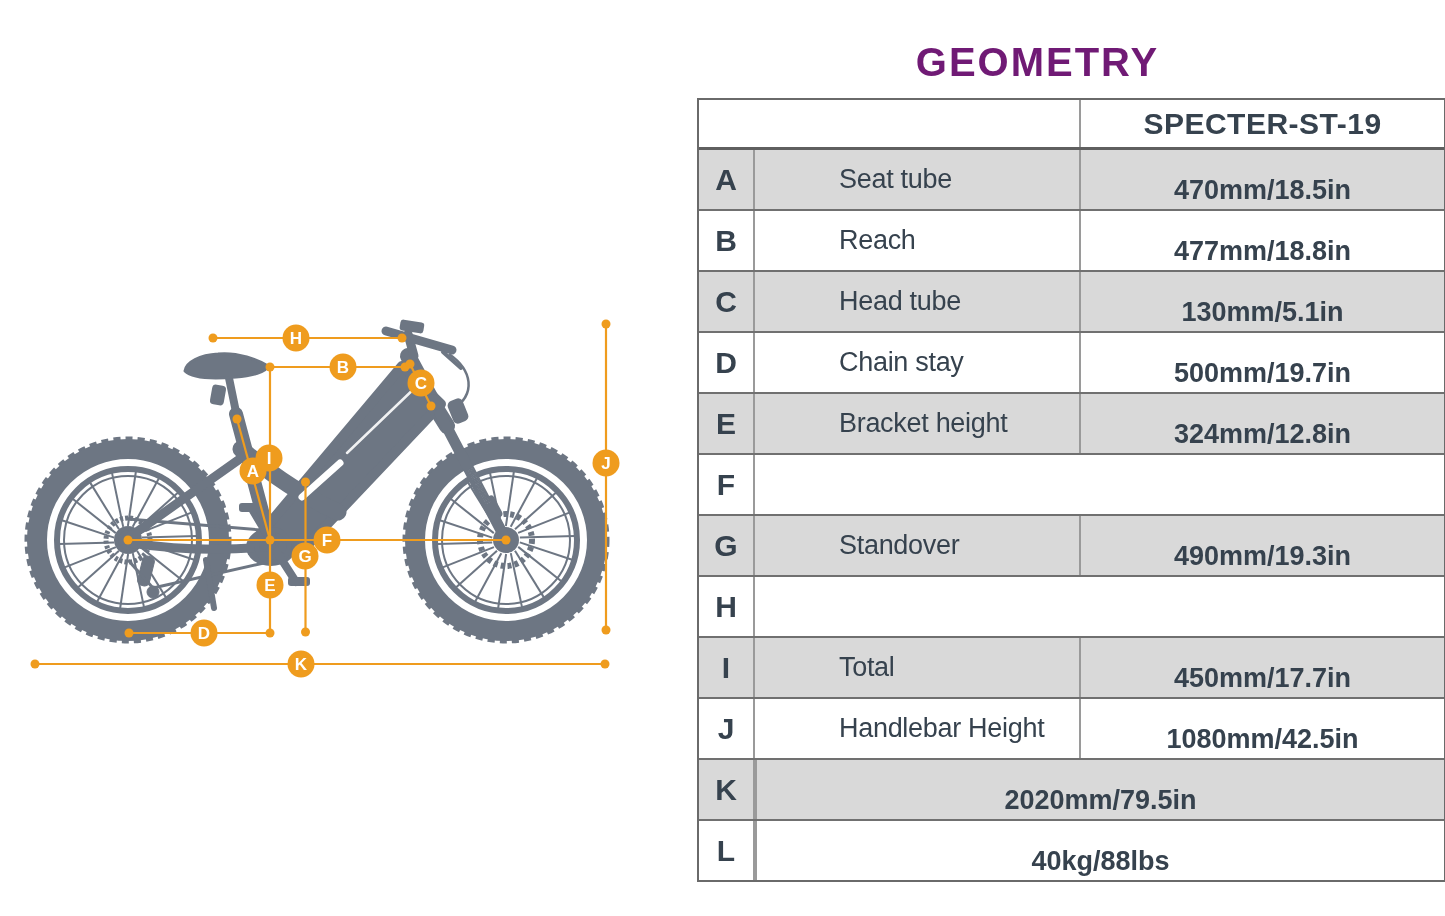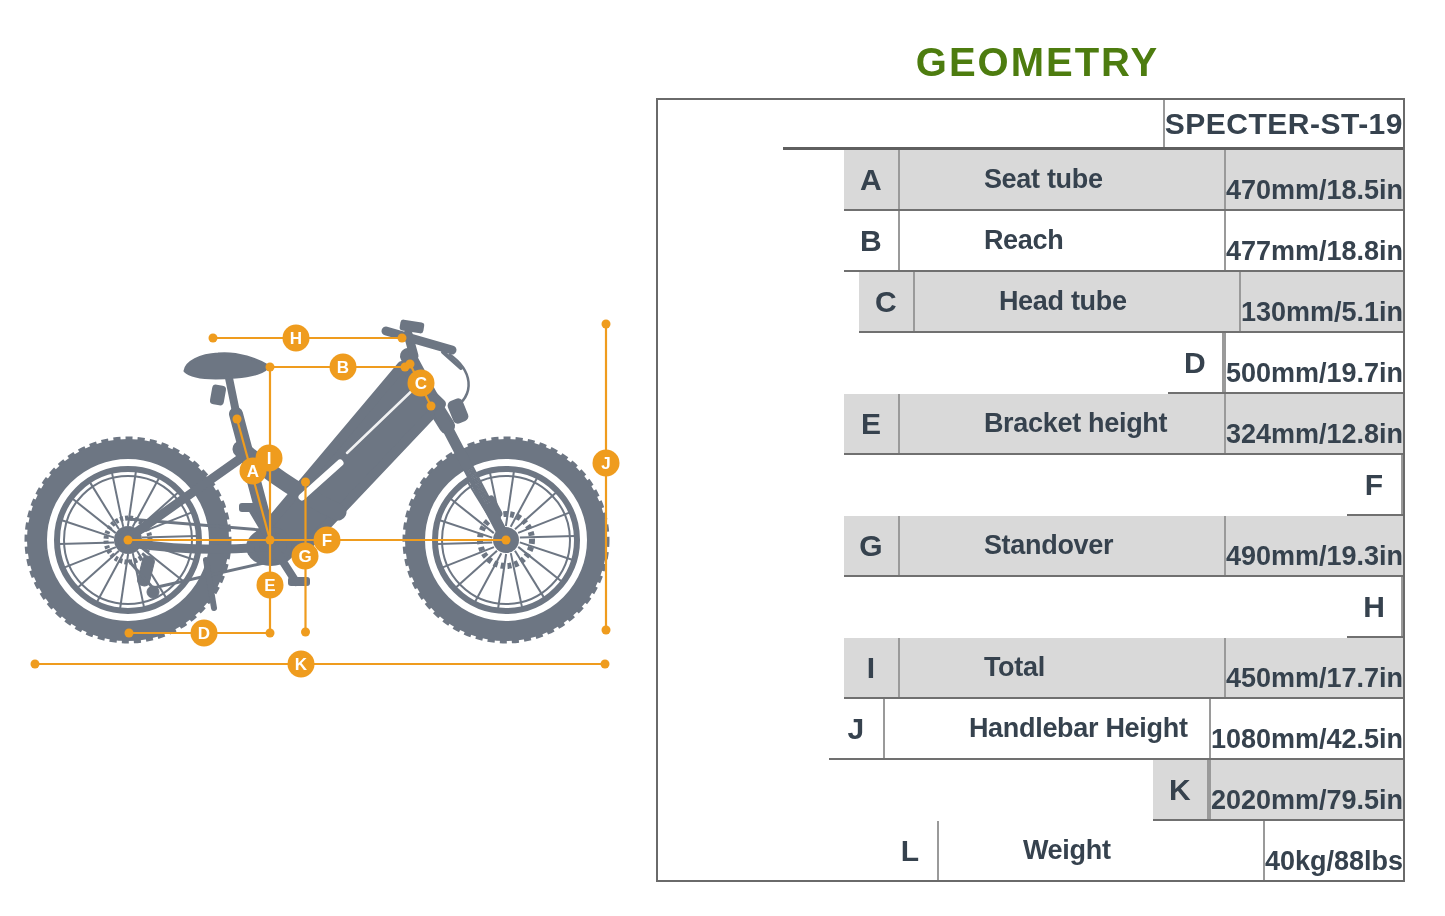--- a/index.html
+++ b/index.html
@@ -6,46 +6,46 @@
   body{
     width:1445px;height:916px;position:relative;overflow:hidden;
     background:#ffffff;
     font-family:"Liberation Sans", sans-serif;
     color:#36424E;
   }
   
   .page-title{
     position:absolute;left:663px;top:40px;width:749px;
     text-align:center;font-size:40px;font-weight:bold;letter-spacing:2px;
-    color:#4d7c0f;
+    color:#701a75;
   }
   
   .geo-table{
-    position:absolute;left:656px;top:98px;width:749px;height:784px;
+    position:absolute;left:697px;top:98px;width:749px;height:784px;
     border:2px solid #6a6a6a;box-sizing:border-box;
-    display:flex;flex-direction:column;background:#fff;align-items:flex-end;
+    display:flex;flex-direction:column;background:#fff;
   }
   .g-header{height:47px;flex:0 0 47px;display:flex;border-bottom:3px solid #5f5f5f;}
   .g-header .hl{width:380px;}
   .g-header .hv{
     flex:1;border-left:2px solid #9a9a9a;display:flex;align-items:center;justify-content:center;
     font-size:30px;font-weight:bold;letter-spacing:0.5px;
   }
   .g-row{flex:1;display:flex;border-bottom:2px solid #707070;}
   .g-row:last-child{border-bottom:none;}
   .g-row.alt{background:#d9d9d9;}
   .cell-letter{
     width:54px;flex:0 0 54px;border-right:2px solid #9a9a9a;
     display:flex;align-items:center;justify-content:center;
     font-size:30px;font-weight:bold;
   }
   .cell-label{
     width:324px;flex:0 0 324px;display:flex;align-items:center;
     padding-left:84px;box-sizing:border-box;
-    font-size:27px;font-weight:bold;letter-spacing:-0.3px;white-space:nowrap;
+    font-size:27px;font-weight:normal;letter-spacing:-0.3px;white-space:nowrap;
   }
   .cell-value{
     flex:1;border-left:2px solid #9a9a9a;
     display:flex;align-items:center;justify-content:center;
     font-size:27px;font-weight:bold;padding-top:21px;box-sizing:border-box;white-space:nowrap;
   }
   
   .diagram-svg{position:absolute;left:0;top:0;}
   .badge text{
     font-family:"Liberation Sans", sans-serif;font-size:17px;font-weight:bold;
@@ -258,20 +258,21 @@
     <div class="cell-label">Reach</div>
     <div class="cell-value">477mm/18.8in</div>
   </div>
   <div class="g-row alt">
     <div class="cell-letter">C</div>
     <div class="cell-label">Head tube</div>
     <div class="cell-value">130mm/5.1in</div>
   </div>
   <div class="g-row">
     <div class="cell-letter">D</div>
+    <div class="cell-label">Chain stay</div>
     <div class="cell-value">500mm/19.7in</div>
   </div>
   <div class="g-row alt">
     <div class="cell-letter">E</div>
     <div class="cell-label">Bracket height</div>
     <div class="cell-value">324mm/12.8in</div>
   </div>
   <div class="g-row">
     <div class="cell-letter">F</div>
   </div>
@@ -292,16 +293,15 @@
     <div class="cell-letter">J</div>
     <div class="cell-label">Handlebar Height</div>
     <div class="cell-value">1080mm/42.5in</div>
   </div>
   <div class="g-row alt">
     <div class="cell-letter">K</div>
     <div class="cell-value">2020mm/79.5in</div>
   </div>
   <div class="g-row">
     <div class="cell-letter">L</div>
-    <div class="cell-label">Weight</div>
     <div class="cell-value">40kg/88lbs</div>
   </div>
 </div>
 
 </body></html>

